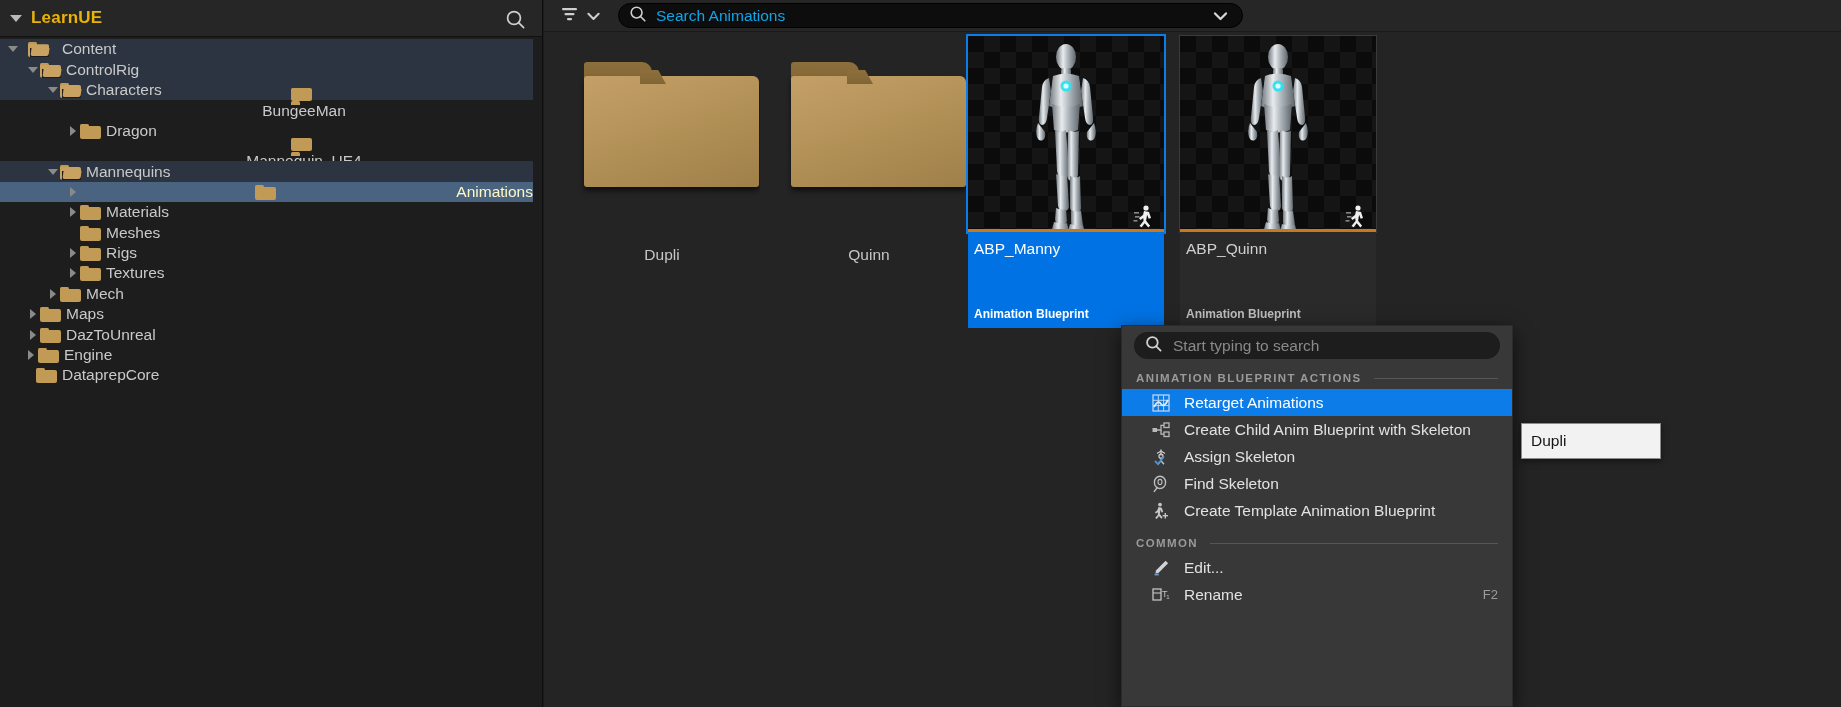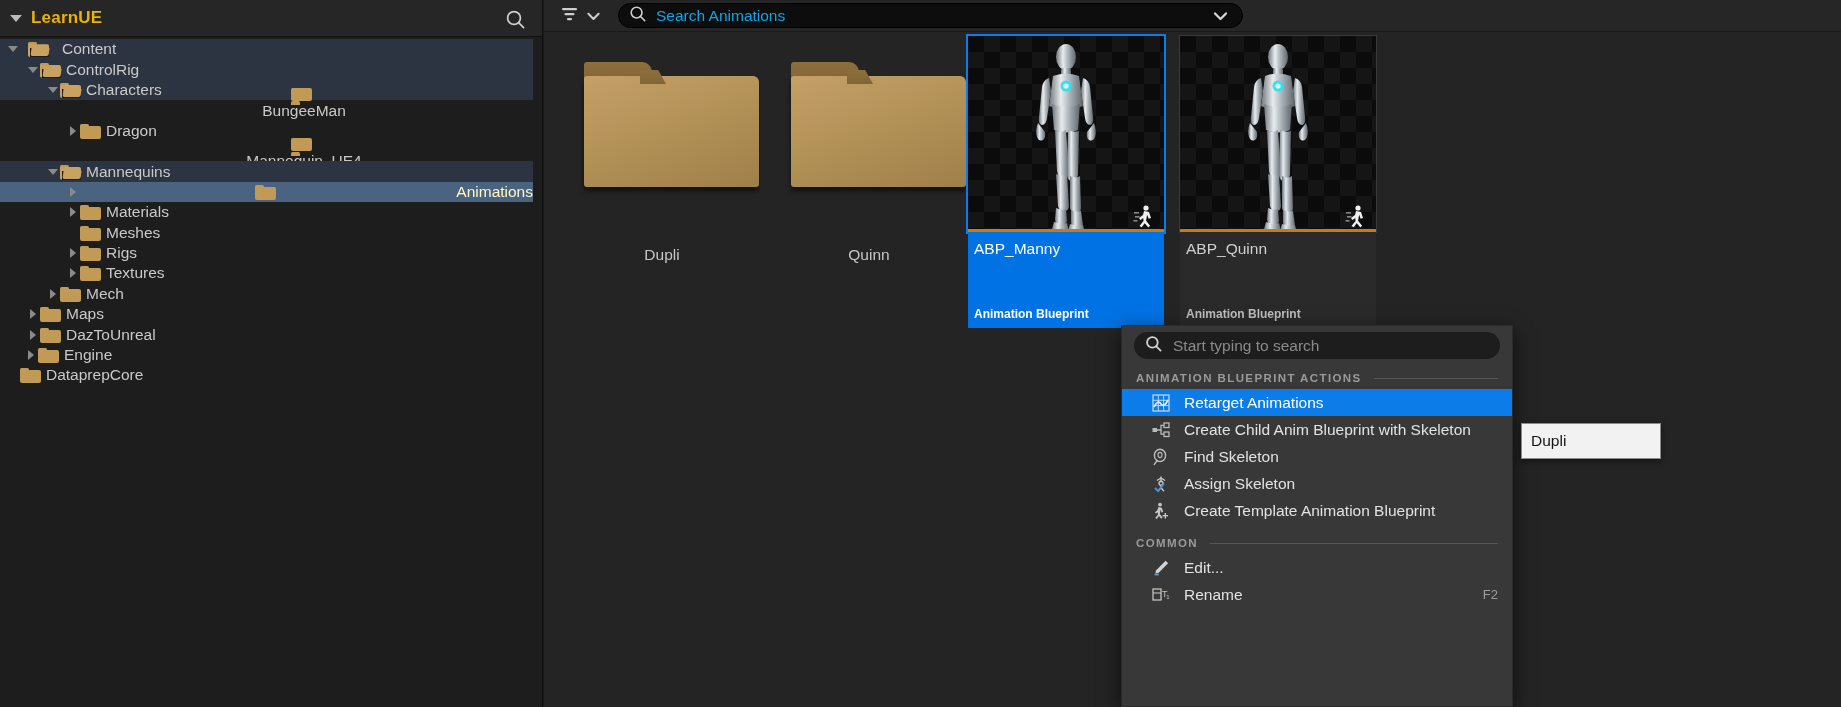--- a/index.html
+++ b/index.html
@@ -323,21 +323,21 @@
         <div class="trow" style="padding-left: 24px;">
           <span class="tw">
             <span class="arrow-r"></span>
           </span>
           <span class="fldr">
             <span class="t"></span>
             <span class="b"></span>
           </span>
           <span class="tlabel">Engine</span>
         </div>
-        <div class="trow" style="padding-left: 6px;">
+        <div class="trow" style="padding-left: 22px;">
           <span class="tw"></span>
           <span class="fldr">
             <span class="t"></span>
             <span class="b"></span>
           </span>
           <span class="tlabel">DataprepCore</span>
         </div>
       </div>
   </div>
 
@@ -539,38 +539,38 @@
               <rect x="12" y="10" width="5" height="4.5" fill="none" stroke="#b9b9b9" stroke-width="1.3"></rect>
               <path d="M5 8 h4 v-4.7 h3" fill="none" stroke="#b9b9b9" stroke-width="1.3"></path>
               <path d="M9 8 v4.2 h3" fill="none" stroke="#b9b9b9" stroke-width="1.3"></path>
             </svg>
           </span>
           <span>Create Child Anim Blueprint with Skeleton</span>
         </div>
         <div class="mi">
           <span class="mi-icon">
             <svg width="18" height="18" viewBox="0 0 18 18">
-              <ellipse cx="8" cy="7.4" rx="5.6" ry="6.1" fill="none" stroke="#bdbdbd" stroke-width="1.4"></ellipse>
-              <ellipse cx="8" cy="7" rx="2" ry="2.6" fill="none" stroke="#bdbdbd" stroke-width="1.1"></ellipse>
-              <line x1="5.2" y1="12.6" x2="2.3" y2="16.4" stroke="#bdbdbd" stroke-width="1.5" stroke-linecap="round"></line>
-            </svg>
-          </span>
-          <span>Find Skeleton</span>
-        </div>
-        <div class="mi">
-          <span class="mi-icon">
-            <svg width="18" height="18" viewBox="0 0 18 18">
               <path d="M9 1.5 v6" stroke="#c9c9c9" stroke-width="1.4" fill="none"></path>
               <path d="M9 3 l-4 2.5 M9 3 l4 2.5" stroke="#c9c9c9" stroke-width="1.3" fill="none"></path>
               <circle cx="9" cy="8.2" r="2" fill="none" stroke="#c9c9c9" stroke-width="1.3"></circle>
               <path d="M9 10.2 v2.6 l-3 3.4 M9 12.8 l3 3.4" stroke="#c9c9c9" stroke-width="1.3" fill="none"></path>
               <path d="M3 13 l3 3 l6 -7.5" fill="none" stroke="#4d8fd4" stroke-width="1.9"></path>
             </svg>
           </span>
           <span>Assign Skeleton</span>
+        </div>
+        <div class="mi">
+          <span class="mi-icon">
+            <svg width="18" height="18" viewBox="0 0 18 18">
+              <ellipse cx="8" cy="7.4" rx="5.6" ry="6.1" fill="none" stroke="#bdbdbd" stroke-width="1.4"></ellipse>
+              <ellipse cx="8" cy="7" rx="2" ry="2.6" fill="none" stroke="#bdbdbd" stroke-width="1.1"></ellipse>
+              <line x1="5.2" y1="12.6" x2="2.3" y2="16.4" stroke="#bdbdbd" stroke-width="1.5" stroke-linecap="round"></line>
+            </svg>
+          </span>
+          <span>Find Skeleton</span>
         </div>
         <div class="mi">
           <span class="mi-icon">
             <svg width="18" height="18" viewBox="0 0 18 18">
               <g fill="#c6c6c6">
                 <circle cx="8" cy="2.6" r="1.9"></circle>
                 <path d="M6.4 5 l3.4 .7 l1.4 4.3 l-1.6 .6 l-1.1 -2.9 l-.7 4.3 l2.8 3.6 l-1.3 1.2 l-3.3 -3.9 l-.6 -4.8 z"></path>
                 <path d="M5.8 8 l-2.9 2.2 l1 1.4 l2.9 -2 z"></path>
                 <path d="M6.1 12.4 l-2.9 3.6 l1.6 1 l2.6 -3.5 z"></path>
               </g>

